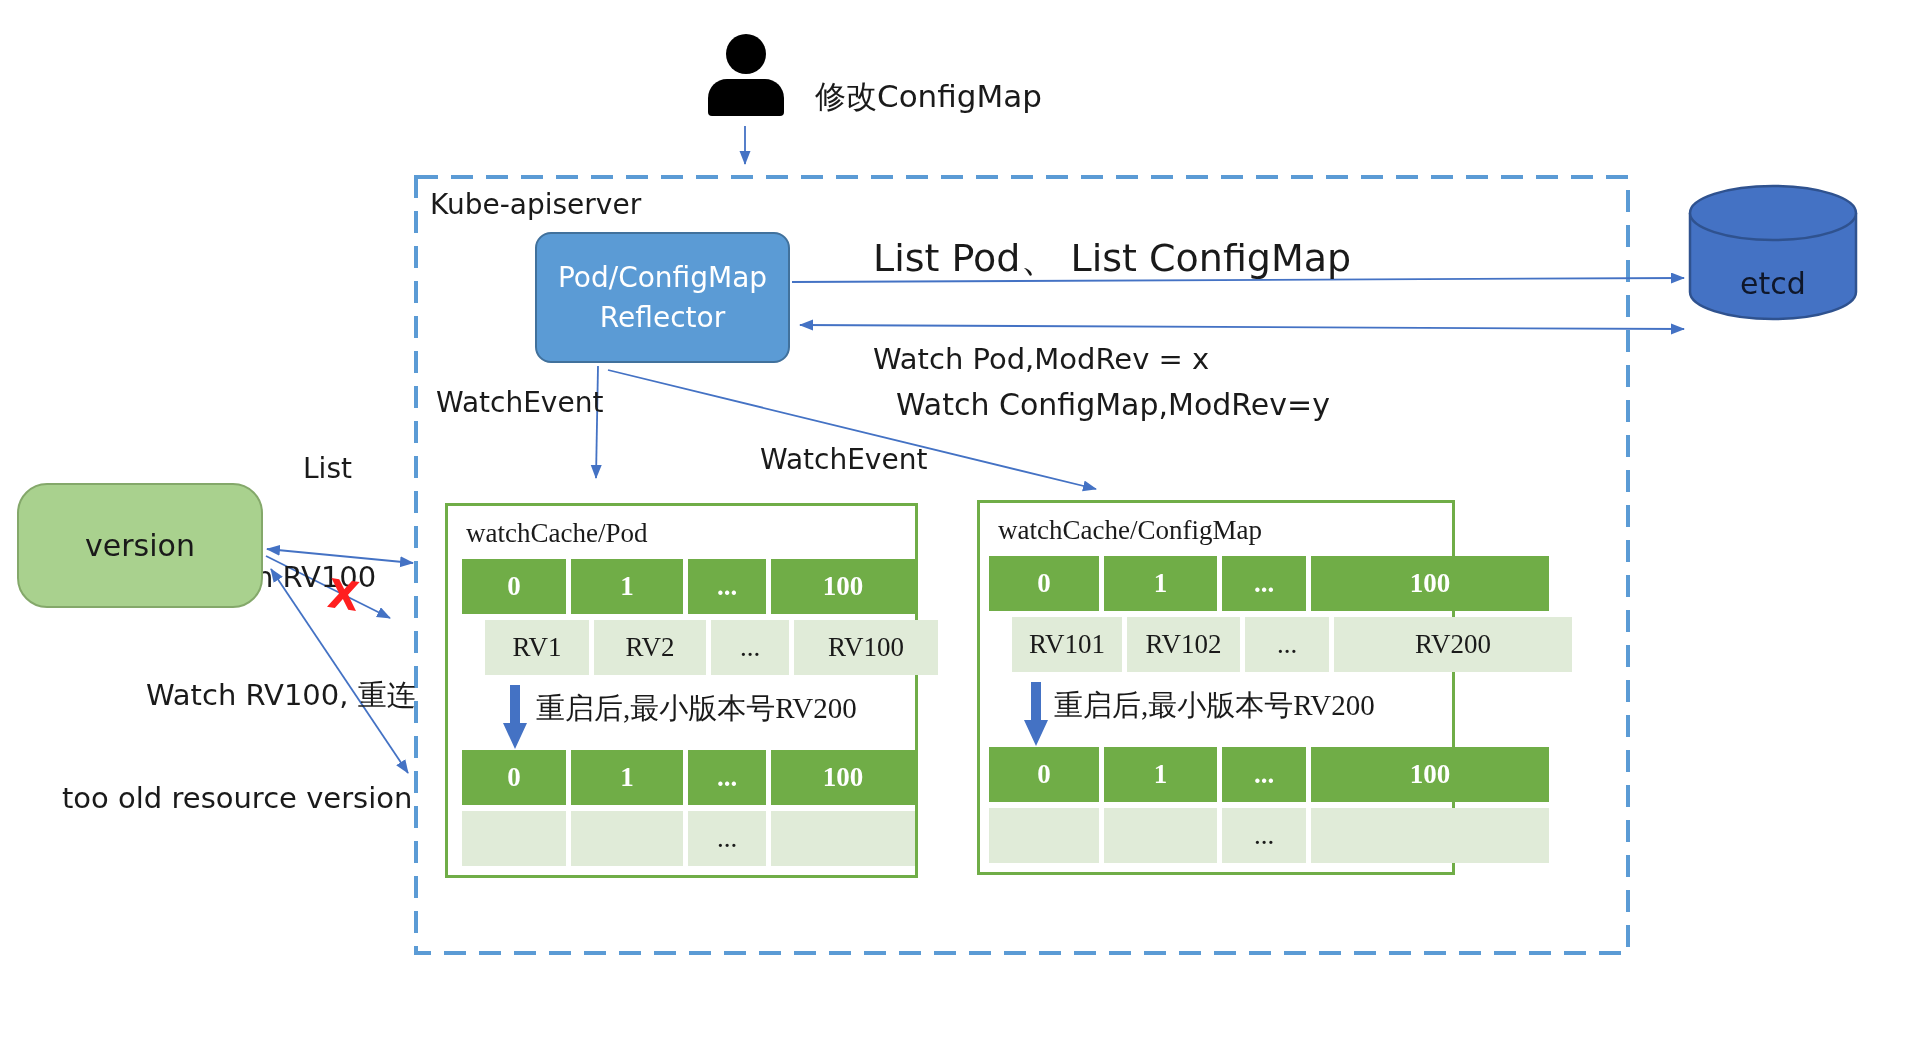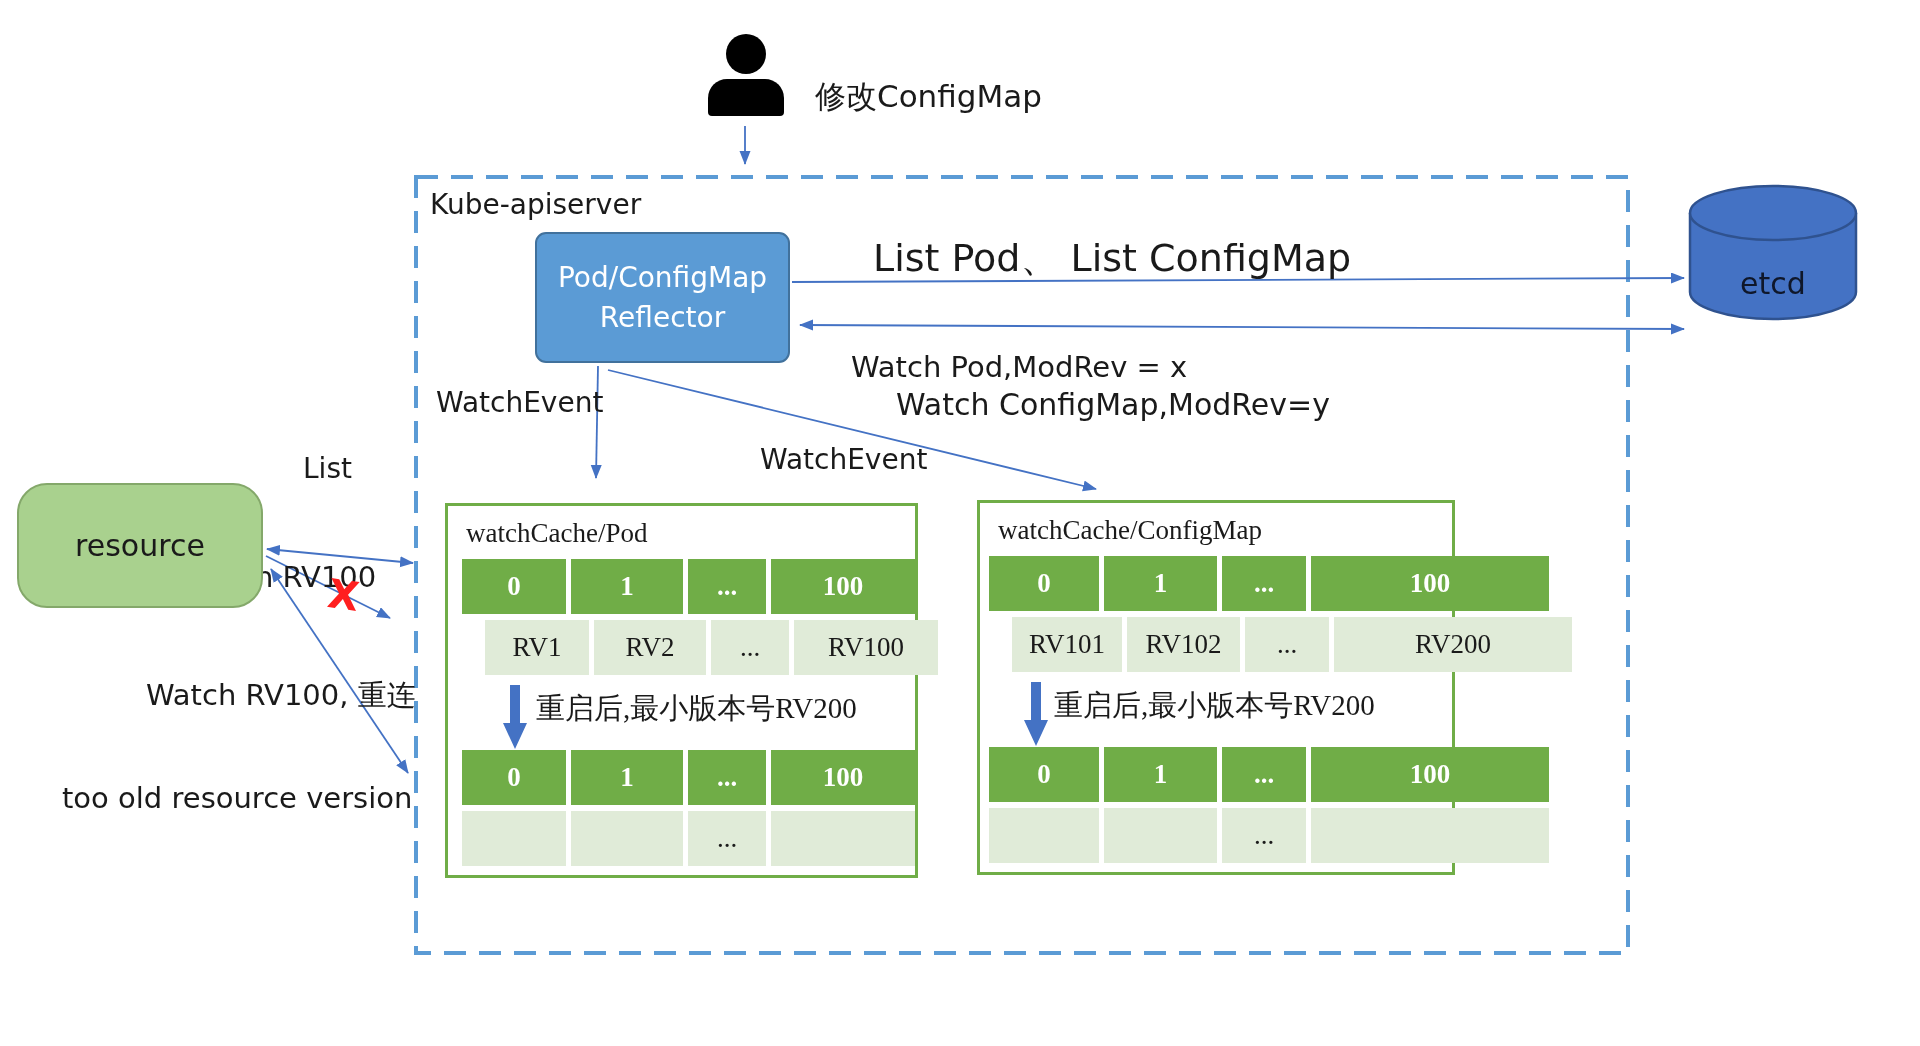--- a/index.html
+++ b/index.html
@@ -10,28 +10,28 @@
 
   
   .person-head{position:absolute;left:726px;top:34px;width:40px;height:40px;border-radius:50%;background:#000;}
   .person-body{position:absolute;left:708px;top:79px;width:76px;height:37px;background:#000;
                border-radius:19px 19px 4px 4px;}
 
   .t-modify{left:815px;top:76px;font-size:31px;}
   .t-apiserver{left:430px;top:188px;font-size:28px;text-align:right;}
 
   .reflector{position:absolute;left:535px;top:232px;width:255px;height:131px;background:#5B9BD5;
-             border:2px solid #41719C;border-radius:11px;box-sizing:border-box;color:#fff;
+             border:2px solid #41719C;border-radius:16px;box-sizing:border-box;color:#fff;
              display:flex;flex-direction:column;justify-content:center;align-items:center;
              font-size:28px;line-height:40px;}
 
   .t-etcd{left:1690px;top:266px;width:166px;text-align:center;font-size:30px;color:#0f172a;}
 
   .t-listpod{left:873px;top:233px;font-size:38px;}
-  .t-watchpod{left:851px;top:342px;font-size:29px;margin-top:8px;}
+  .t-watchpod{left:873px;top:342px;font-size:29px;}
   .t-watchcm{left:896px;top:387px;font-size:30px;}
   .t-we-left{left:436px;top:386px;font-size:28px;}
   .t-we-right{left:760px;top:443px;font-size:28px;}
   .t-list{left:303px;top:452px;font-size:28px;}
   .t-watchrv{left:183px;top:560px;font-size:29px;}
   .t-xmark{left:328px;top:572px;font-size:40px;font-weight:bold;color:#FF1F1F;transform:rotate(8deg);}
   .t-reconnect{left:146px;top:676px;font-size:29px;}
   .t-tooold{left:62px;top:781px;font-size:29px;}
 
   .kubelet{position:absolute;left:17px;top:483px;width:246px;height:125px;background:#A9D18E;
@@ -106,21 +106,21 @@
   <div class="txt t-watchcm">Watch ConfigMap,ModRev=y</div>
   <div class="txt t-we-left">WatchEvent</div>
   <div class="txt t-we-right">WatchEvent</div>
   <div class="txt t-list">List</div>
   <div class="txt t-watchrv">Watch RV100</div>
   <div class="txt t-xmark">X</div>
   <div class="txt t-reconnect">Watch RV100, 重连</div>
   <div class="txt t-tooold">too old resource version</div>
 
   <div class="kubelet">
-    <span>resource</span>
+    <span>version</span>
   </div>
 
   <div class="cache lt">
     <div class="cache-title">watchCache/Pod</div>
     <div class="trow r1">
       <div class="hc c1">0</div>
       <div class="hc c2">1</div>
       <div class="hc c3">...</div>
       <div class="hc c4">100</div>
     </div>

